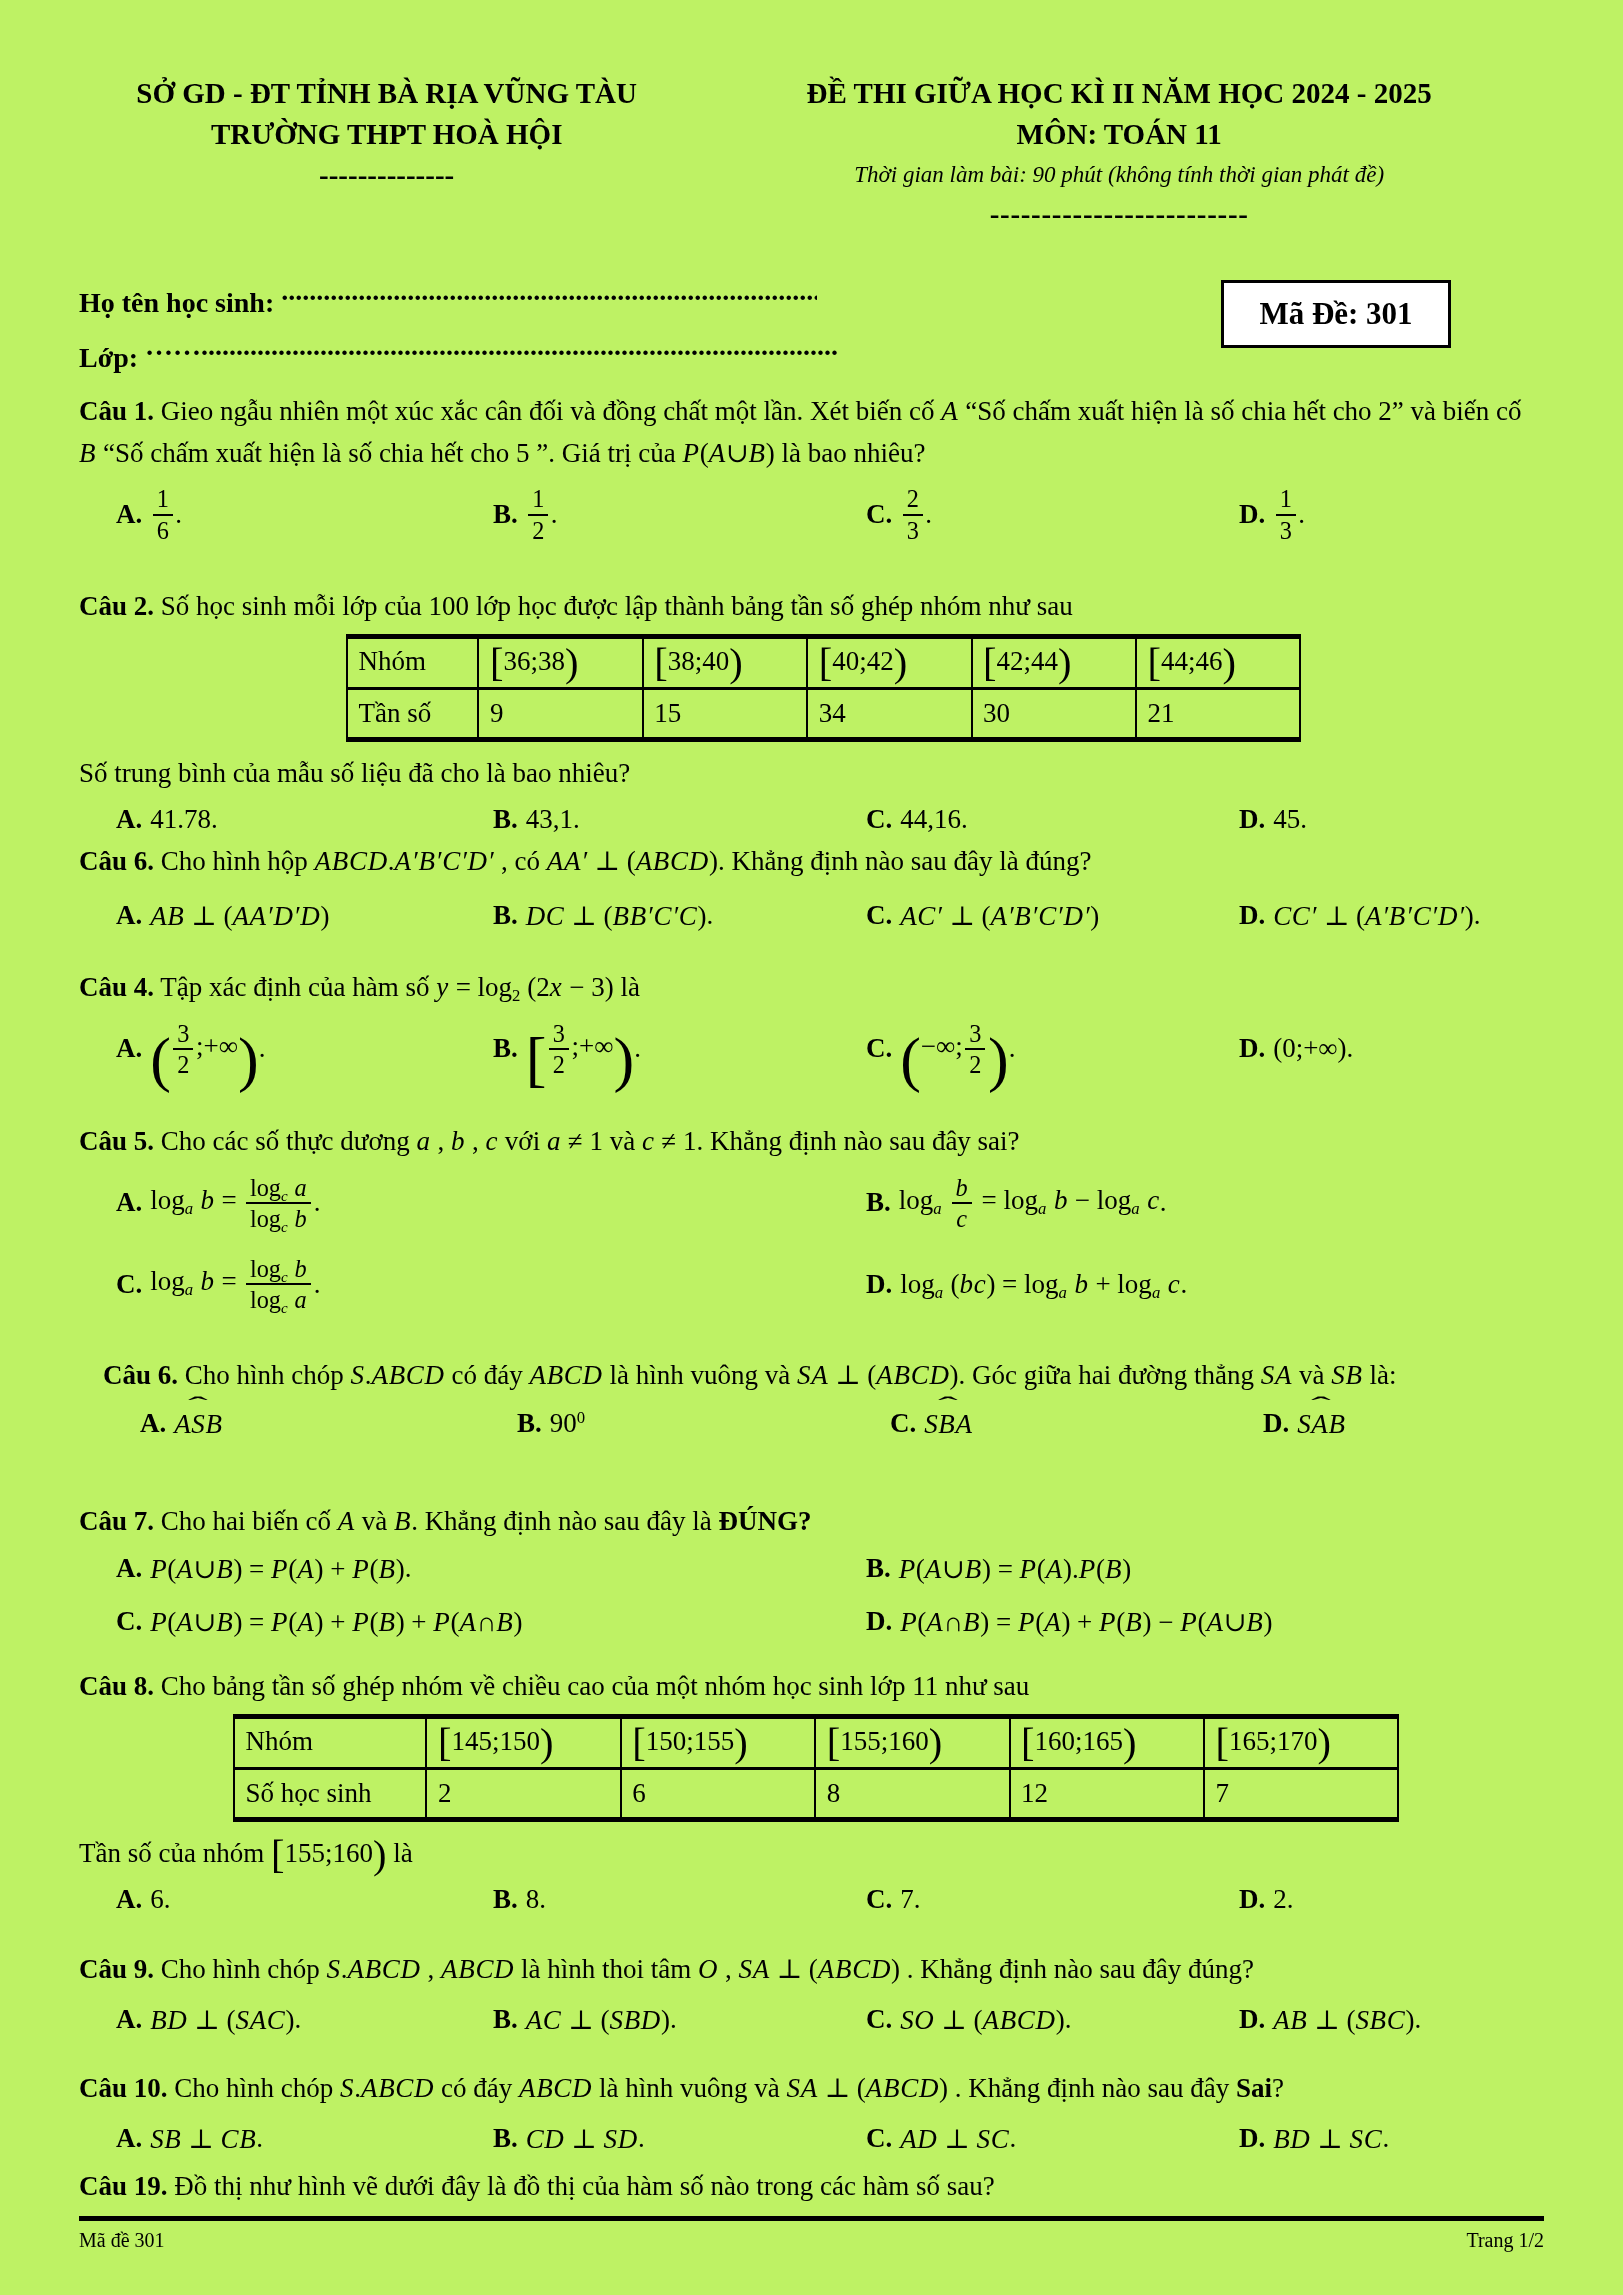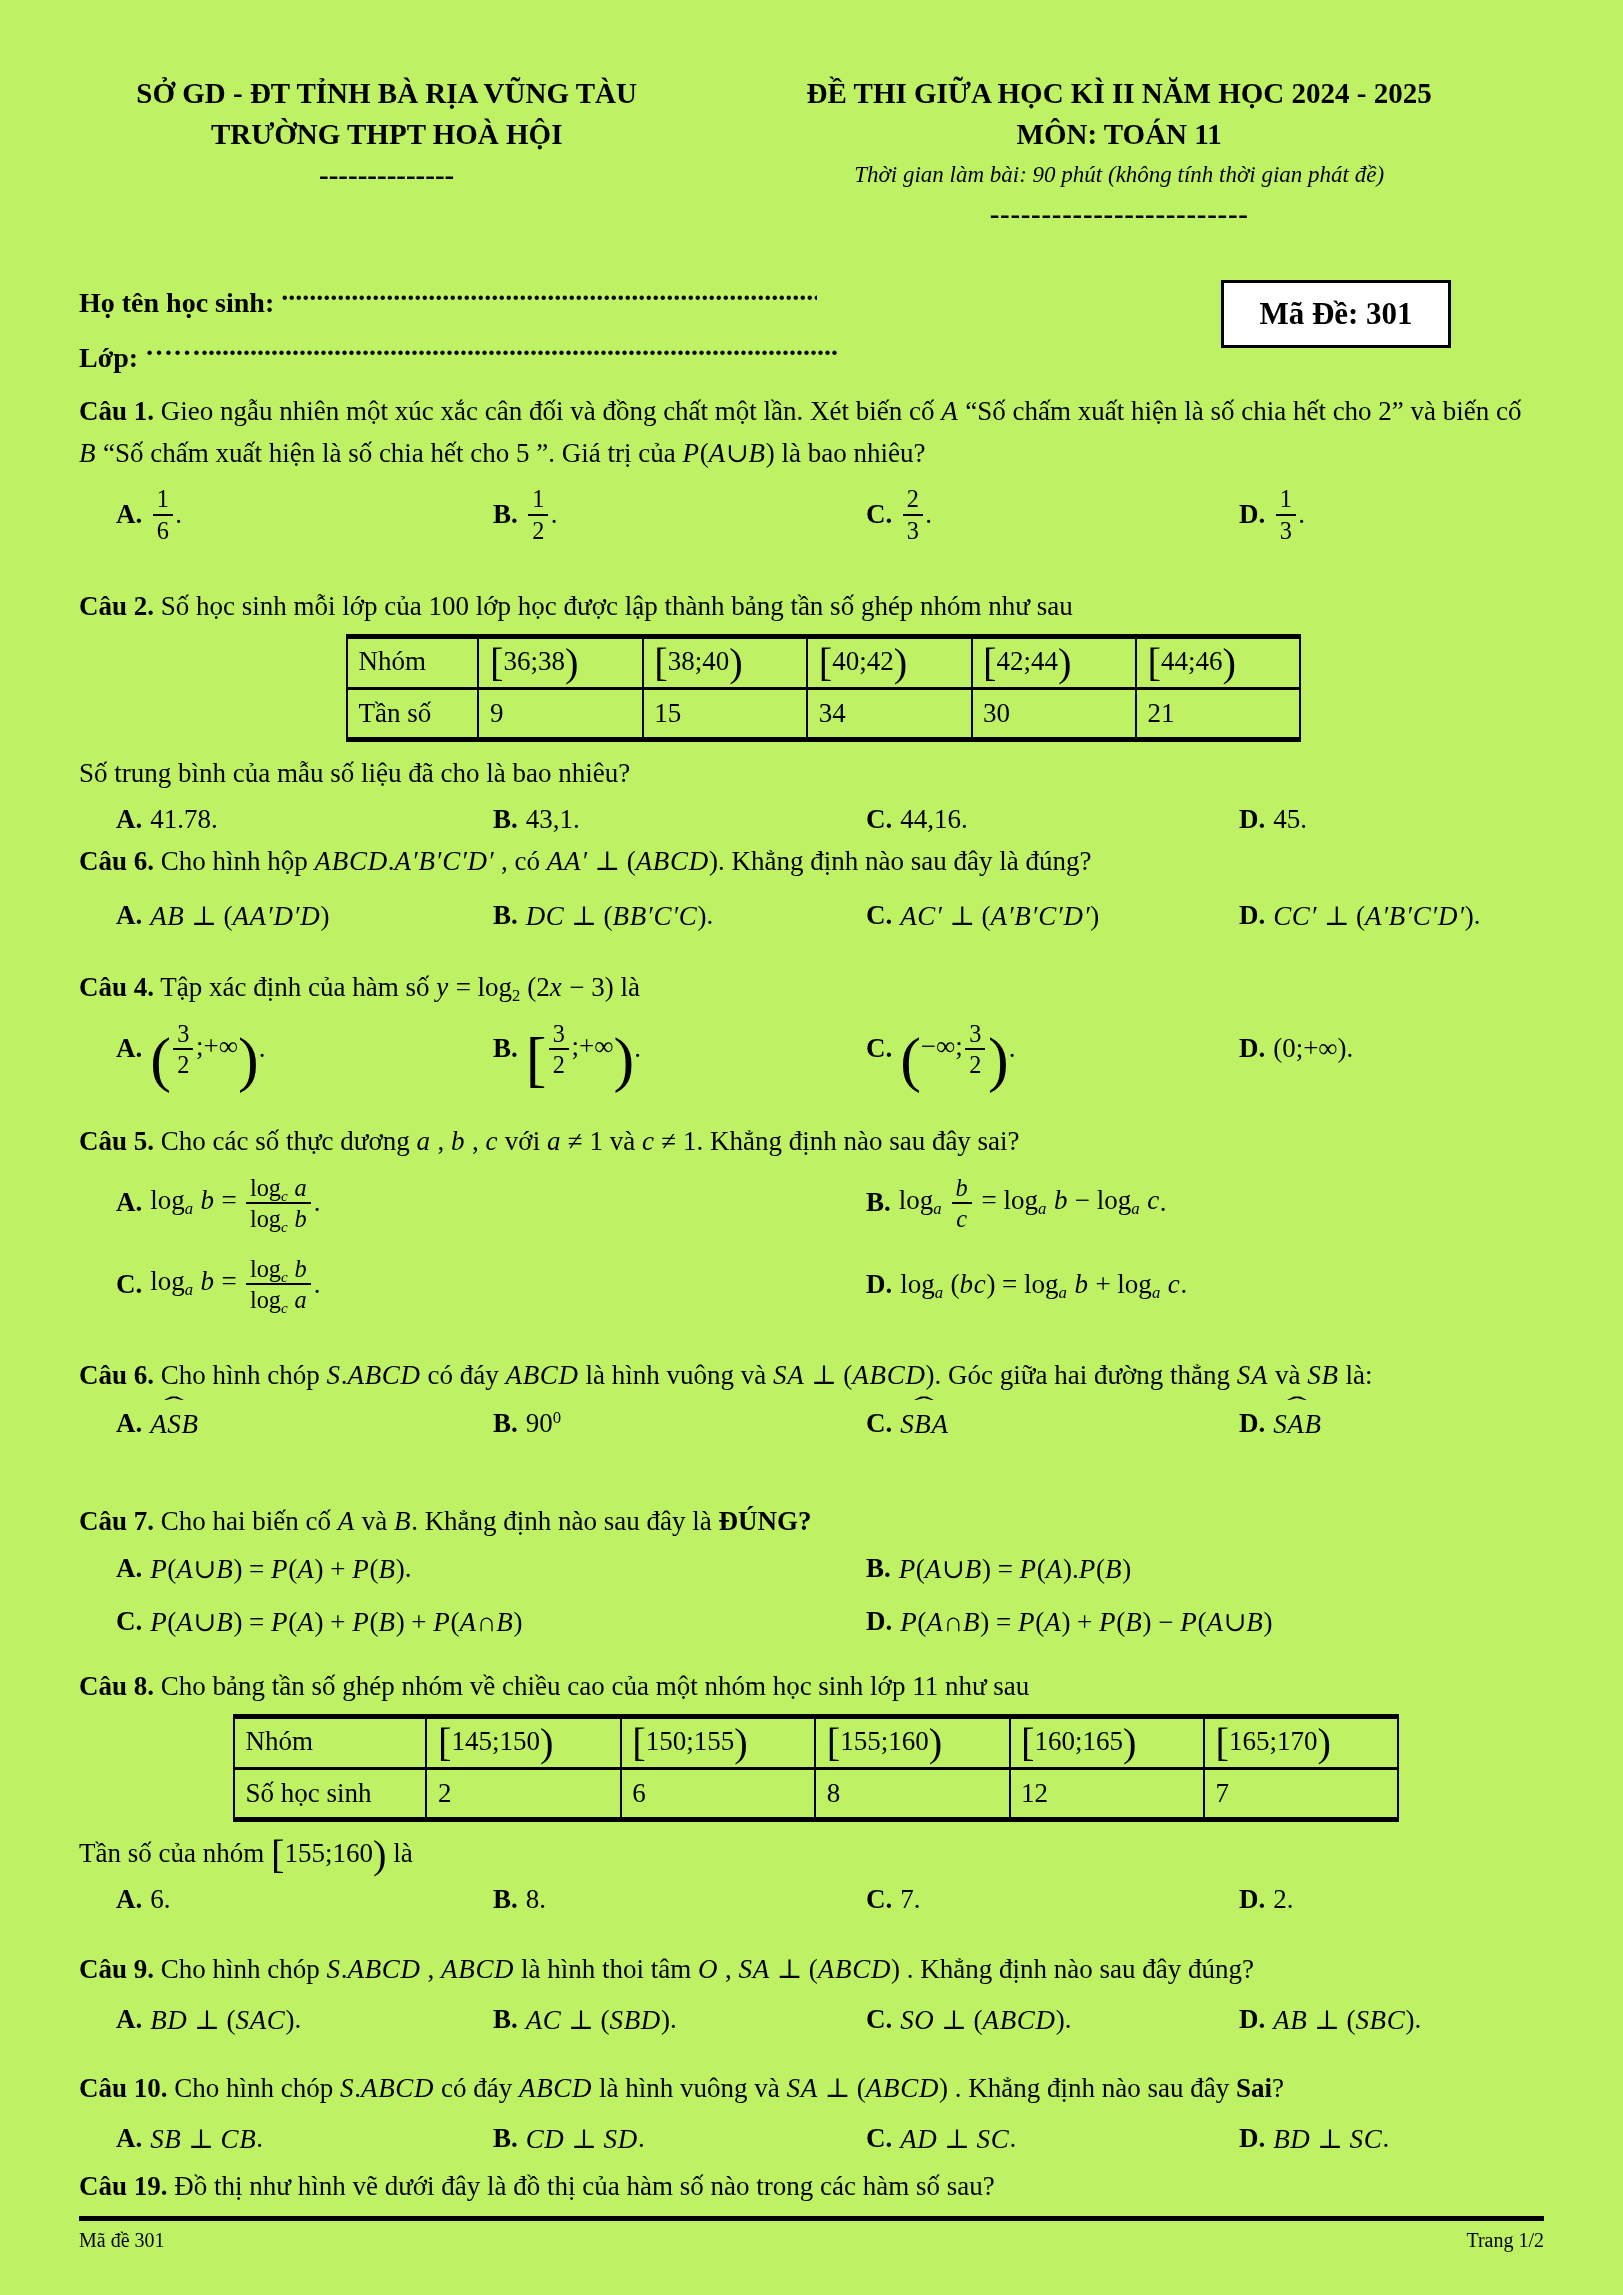--- a/index.html
+++ b/index.html
@@ -32,21 +32,21 @@
   .substem{margin-top:10.5px;}
   .opts{display:grid;margin-top:9.8px;padding-left:37px;align-items:center;}
   .c4{grid-template-columns:377px 373px 373px auto;}
   .c2{grid-template-columns:750px auto;row-gap:21px;}
   .opts-mt26{margin-top:17px;}
   .opts-mt20{margin-top:13px;}
   .opt{display:flex;align-items:center;white-space:nowrap;}
   .olabel{font-weight:700;margin-right:7.9px;}
 
   .q1{top:391px;}  .q2{top:586px;}  .q3{top:841px;} .q4{top:967px;}
-  .q5{top:1121px;} .q6{top:1355px;} .q7{top:1501px;} .q8{top:1666px;}
+  .q5{top:1121px;} .q6{top:1355px;margin-left:24px;} .q7{top:1501px;} .q8{top:1666px;}
   .q9{top:1949px;} .q10{top:2068px;}.q11{top:2166px;}
 
   
   .tbl-wrap{margin-top:6.5px;}
   .t1 .qtable{margin-left:267px;}
   .t2 .qtable{margin-left:154px;}
   .qtable{border-collapse:collapse;}
   .qtable td{border-left:2px solid #000;border-right:2px solid #000;vertical-align:middle;text-align:left;}
   .qtable tr.hdr td{border-top:5.2px solid #000;border-bottom:3.9px solid #000;padding:6.5px 7.9px 10.5px 10.5px;}
   .qtable tr.val td{border-bottom:5.2px solid #000;padding:7.9px 7.9px 7.9px 10.5px;font-family:Liberation Serif, serif;}

